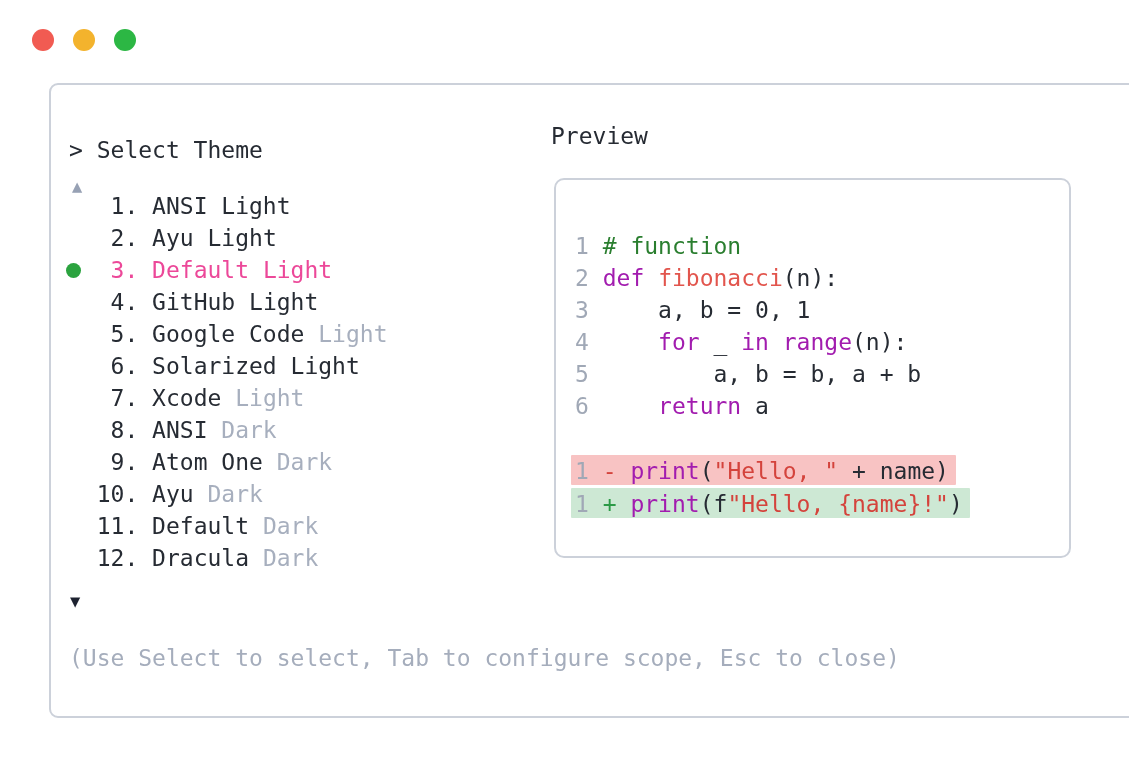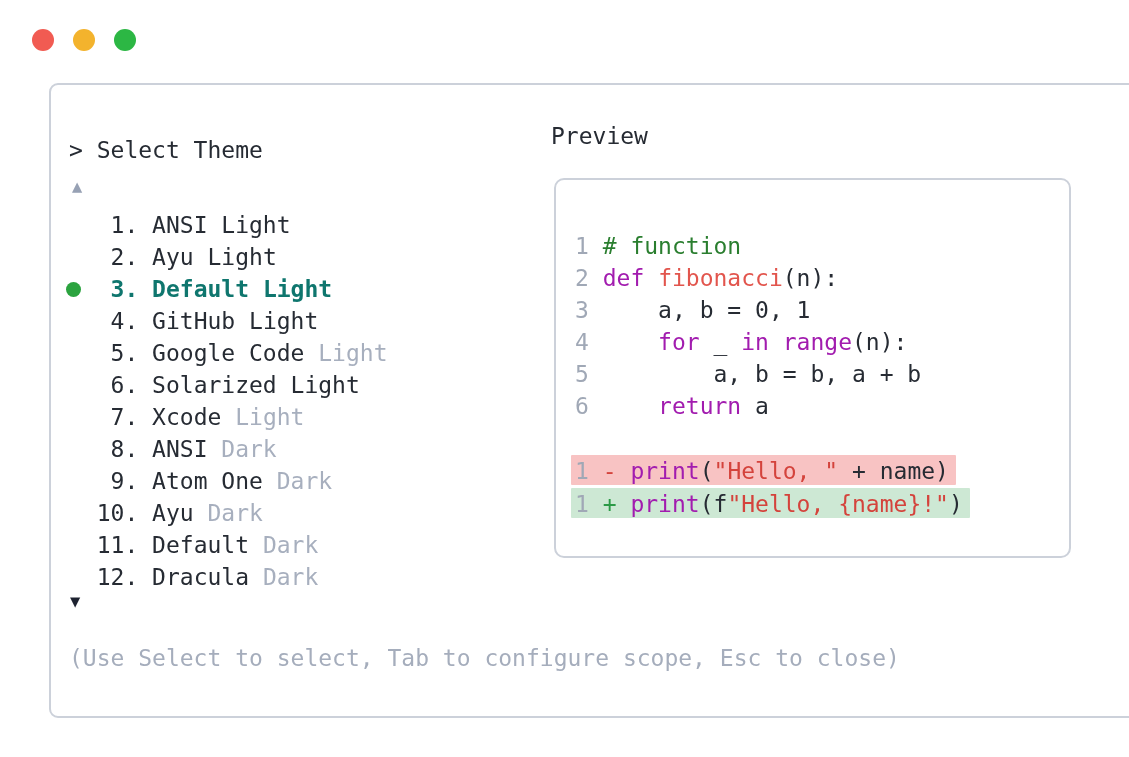--- a/index.html
+++ b/index.html
@@ -24,24 +24,24 @@
     background: #ffffff;
     margin-left: 9px;
   }
   .panel * { font-size: 23px; line-height: 32px; white-space: pre; }
 
   .prompt { position: absolute; left: 18px; top: 49px; color: #262b33; }
 
   .scroll-up   { position: absolute; left: 21px; top: 85px;  color: #97a1b4; font-size: 17px; }
   .scroll-down { position: absolute; left: 19px; top: 500px; color: #1d2230; font-size: 17px; }
 
-  .theme-list { position: absolute; left: 18px; top: 124px; }
+  .theme-list { position: absolute; left: 18px; top: 105px; }
   .list-row { position: relative; height: 32px; color: #262b33; cursor: default; }
   .list-row .sfx.muted { color: #a7afbe; }
-  .list-row.selected, .list-row.selected .sfx { color: #0f766e; font-weight: bold; }
+  .list-row.selected, .list-row.selected .sfx { color: #ec4899; }
   .dot {
     position: absolute; left: -3px; top: 9px;
     width: 15px; height: 15px; border-radius: 50%;
     background: #2ba33f;
   }
 
   .help { position: absolute; left: 18px; top: 557px; color: #a5adbc; }
 
   
   .preview-label { position: absolute; left: 500px; top: 35px; color: #262b33; text-align: right; }

